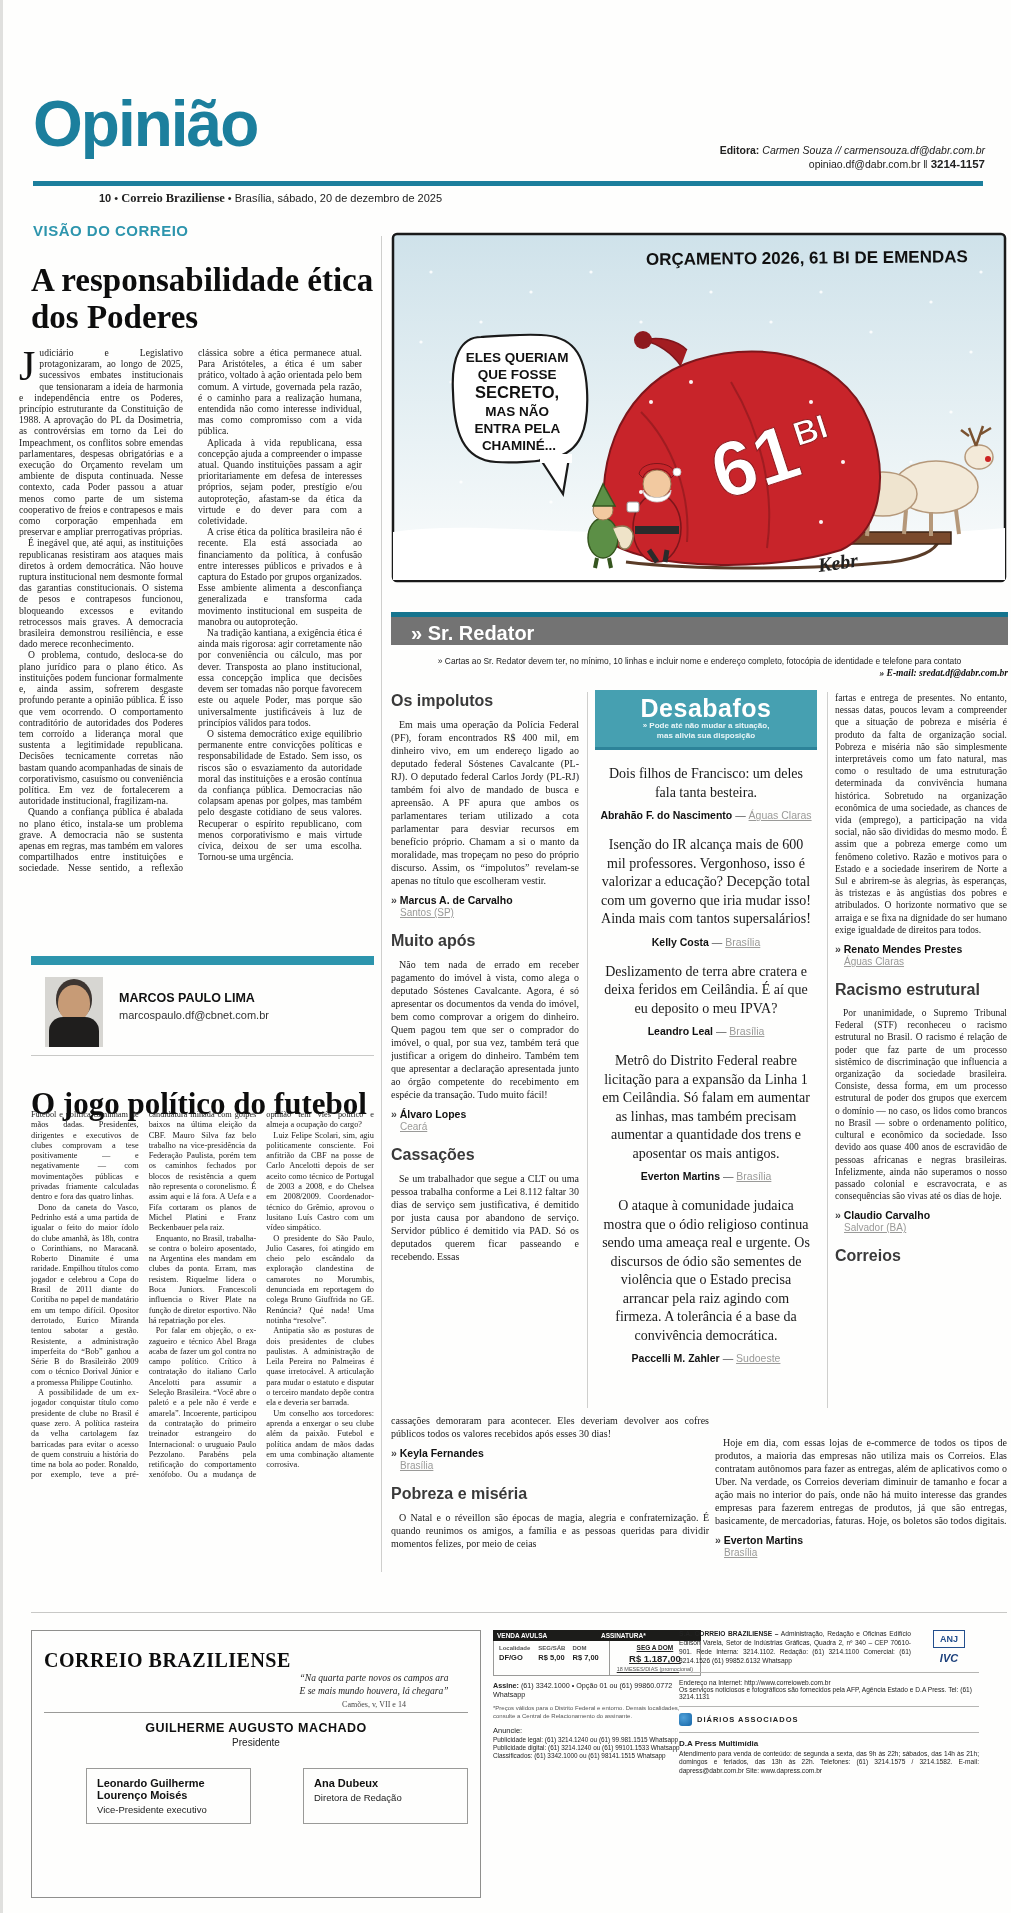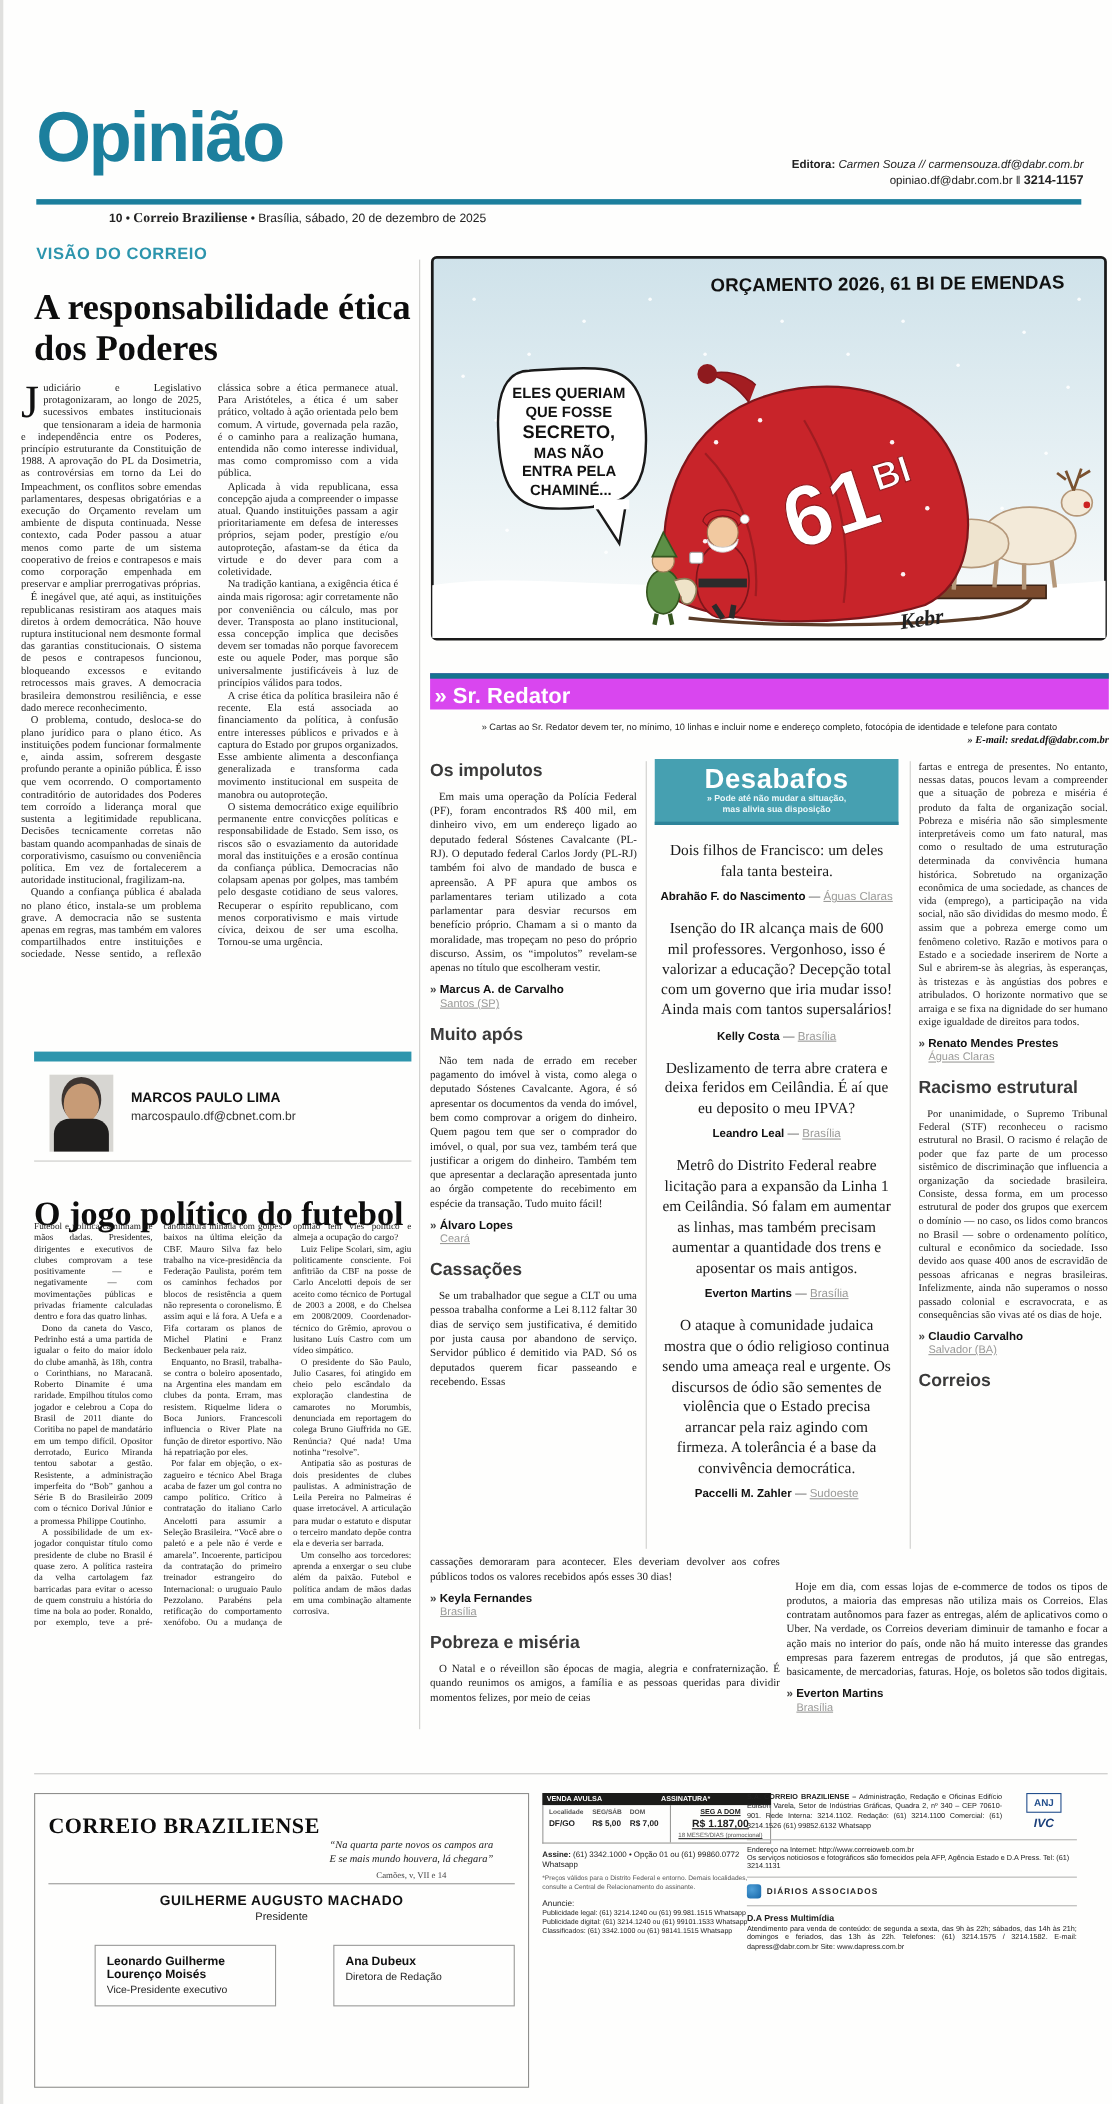--- a/index.html
+++ b/index.html
@@ -47,23 +47,23 @@
              font-family:"Liberation Serif",serif;font-weight:bold;font-size:31px;color:#0d0d0d;}
   .football-body{position:absolute;left:28px;top:1110px;width:343px;height:452px;overflow:hidden;
         column-count:3;column-gap:10px;
         font-family:"Liberation Serif",serif;font-size:8.3px;line-height:10.3px;
         text-align:justify;color:#1a1a1a;}
   .football-body p{margin:0;text-indent:7px;}
   .football-body p:first-child{text-indent:0;}
   
   .cartoon{position:absolute;left:388px;top:232px;width:640px;height:352px;}
   
-  .sr-bar{position:absolute;left:388px;top:612px;width:617px;height:33px;background:#d946ef;
+  .sr-bar{position:absolute;left:388px;top:612px;width:617px;height:33px;background:#737373;
           border-top:5px solid #15748e;color:#fff;font-size:20px;font-weight:bold;
-          line-height:33px;padding-left:4px;box-sizing:border-box;}
+          line-height:33px;padding-left:20px;box-sizing:border-box;}
   .sr-note{position:absolute;left:388px;top:656px;width:617px;text-align:center;
            font-size:8.4px;color:#222;}
   .sr-email{position:absolute;left:388px;top:668px;width:617px;text-align:right;
             font-family:"Liberation Serif",serif;font-style:italic;font-weight:bold;
             font-size:9.5px;color:#111;}
   
   .colA{position:absolute;left:388px;top:692px;width:188px;height:718px;overflow:hidden;}
   .colB{position:absolute;left:592px;top:690px;width:222px;height:722px;overflow:hidden;}
   .colD{position:absolute;left:832px;top:692px;width:172px;height:768px;overflow:hidden;}
   .wideBL{position:absolute;left:388px;top:1414px;width:318px;height:160px;overflow:hidden;}
@@ -160,22 +160,22 @@
   </div>
 
   <div class="kicker">VISÃO DO CORREIO</div>
   <h1 class="headline1">A responsabilidade ética dos Poderes</h1>
   <div class="editorial-body">
       <p>Judiciário e Legislativo protagonizaram, ao longo de 2025, sucessivos embates institucionais que tensionaram a ideia de harmonia e independência entre os Poderes, princípio estruturante da Constituição de 1988. A aprovação do PL da Dosimetria, as controvérsias em torno da Lei do Impeachment, os conflitos sobre emendas parlamentares, despesas obrigatórias e a execução do Orçamento revelam um ambiente de disputa continuada. Nesse contexto, cada Poder passou a atuar menos como parte de um sistema cooperativo de freios e contrapesos e mais como corporação empenhada em preservar e ampliar prerrogativas próprias.</p>
       <p>É inegável que, até aqui, as instituições republicanas resistiram aos ataques mais diretos à ordem democrática. Não houve ruptura institucional nem desmonte formal das garantias constitucionais. O sistema de pesos e contrapesos funcionou, bloqueando excessos e evitando retrocessos mais graves. A democracia brasileira demonstrou resiliência, e esse dado merece reconhecimento.</p>
       <p>O problema, contudo, desloca-se do plano jurídico para o plano ético. As instituições podem funcionar formalmente e, ainda assim, sofrerem desgaste profundo perante a opinião pública. É isso que vem ocorrendo. O comportamento contraditório de autoridades dos Poderes tem corroído a liderança moral que sustenta a legitimidade republicana. Decisões tecnicamente corretas não bastam quando acompanhadas de sinais de corporativismo, casuísmo ou conveniência política. Em vez de fortalecerem a autoridade institucional, fragilizam-na.</p>
       <p>Quando a confiança pública é abalada no plano ético, instala-se um problema grave. A democracia não se sustenta apenas em regras, mas também em valores compartilhados entre instituições e sociedade. Nesse sentido, a reflexão clássica sobre a ética permanece atual. Para Aristóteles, a ética é um saber prático, voltado à ação orientada pelo bem comum. A virtude, governada pela razão, é o caminho para a realização humana, entendida não como interesse individual, mas como compromisso com a vida pública.</p>
       <p>Aplicada à vida republicana, essa concepção ajuda a compreender o impasse atual. Quando instituições passam a agir prioritariamente em defesa de interesses próprios, sejam poder, prestígio e/ou autoproteção, afastam-se da ética da virtude e do dever para com a coletividade.</p>
+      <p>A crise ética da política brasileira não é recente. Ela está associada ao financiamento da política, à confusão entre interesses públicos e privados e à captura do Estado por grupos organizados. Esse ambiente alimenta a desconfiança generalizada e transforma cada movimento institucional em suspeita de manobra ou autoproteção.</p>
       <p>Na tradição kantiana, a exigência ética é ainda mais rigorosa: agir corretamente não por conveniência ou cálculo, mas por dever. Transposta ao plano institucional, essa concepção implica que decisões devem ser tomadas não porque favorecem este ou aquele Poder, mas porque são universalmente justificáveis à luz de princípios válidos para todos.</p>
-      <p>A crise ética da política brasileira não é recente. Ela está associada ao financiamento da política, à confusão entre interesses públicos e privados e à captura do Estado por grupos organizados. Esse ambiente alimenta a desconfiança generalizada e transforma cada movimento institucional em suspeita de manobra ou autoproteção.</p>
       <p>O sistema democrático exige equilíbrio permanente entre convicções políticas e responsabilidade de Estado. Sem isso, os riscos são o esvaziamento da autoridade moral das instituições e a erosão contínua da confiança pública. Democracias não colapsam apenas por golpes, mas também pelo desgaste cotidiano de seus valores. Recuperar o espírito republicano, com menos corporativismo e mais virtude cívica, deixou de ser uma escolha. Tornou-se uma urgência.</p>
     </div>
 
   <div class="vrule" style="left:378px;top:236px;height:1336px;"></div>
 
   <div class="cartoon">
     <svg width="616" height="352" viewBox="0 0 616 352">
       <defs>
         <linearGradient id="sky" x1="0" y1="0" x2="0" y2="1">
           <stop offset="0" stop-color="#cfe2ea"></stop>

